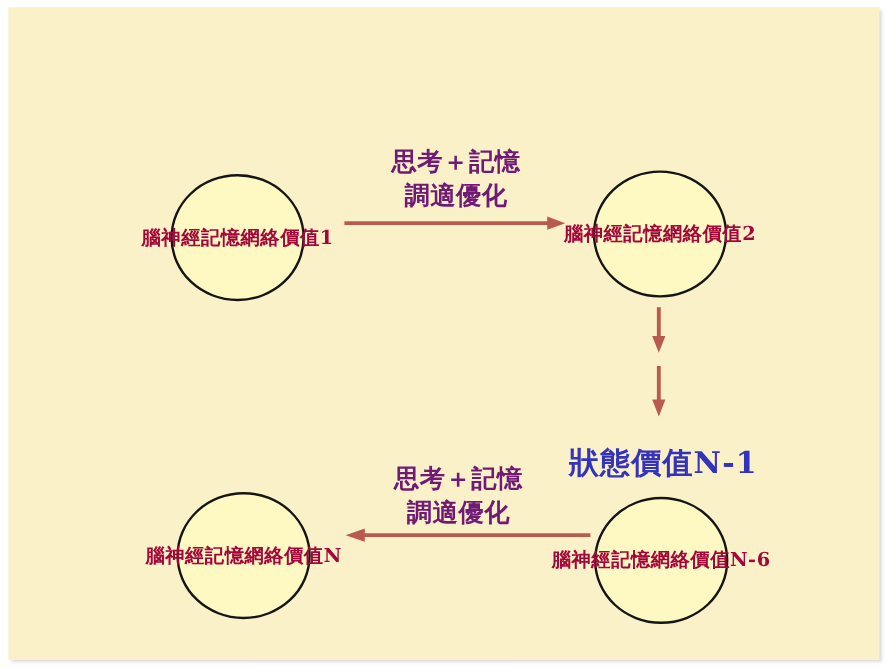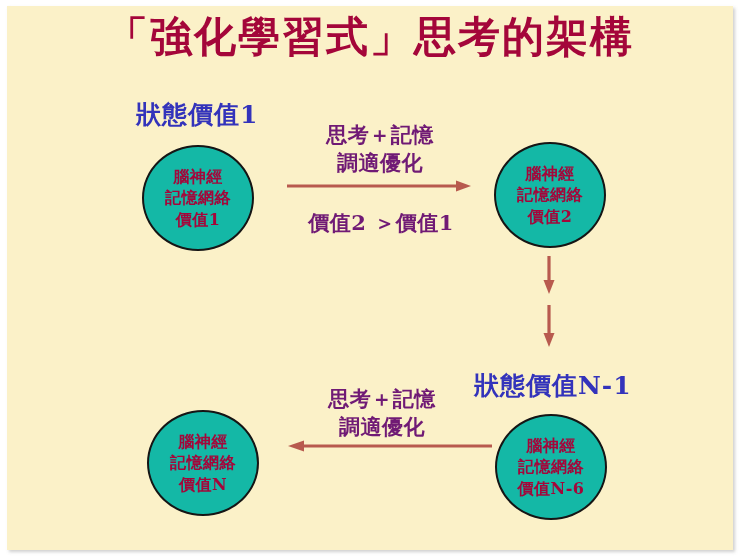--- a/index.html
+++ b/index.html
@@ -50,24 +50,24 @@
     white-space: nowrap;
     font-family: "DejaVu Serif", "Liberation Serif", serif;
   }
   
   .node {
     position: absolute;
     width: 112px;
     height: 106px;
     border: 2.5px solid #151515;
     border-radius: 50%;
-    background: #14b8a6;
+    background: #fef9c3;
     box-sizing: border-box;
     display: flex;
-    flex-direction: column;
+    flex-direction: row;
     align-items: center;
     justify-content: center;
     text-align: right;
   }
   .node .line {
     color: #a4063a;
     font-size: 16px;
     font-weight: bold;
     line-height: 1.35;
     letter-spacing: 0.5px;
@@ -90,23 +90,21 @@
     position: absolute;
     overflow: visible;
   }
 </style>
 </head>
 <body>
 
 <div id="slide">
   <div id="canvas"></div>
 
-  <div class="title">「強化學習式」思考的架構</div>
 
-  <div class="state-label" style="left:136px; top:98px;">狀態價值1</div>
   <div class="node" style="left:142px; top:145px;">
     <span class="line">腦神經</span>
     <span class="line">記憶網絡</span>
     <span class="line">價值1</span>
   </div>
 
   <div class="node" style="left:494px; top:142px;">
     <span class="line">腦神經</span>
     <span class="line">記憶網絡</span>
     <span class="line">價值2</span>
@@ -126,21 +124,20 @@
   </div>
 
   <div class="edge-text" style="left:290px; top:122px; width:180px;">思考＋記憶</div>
   <div class="edge-text" style="left:290px; top:150px; width:180px;">調適優化</div>
 
   <svg class="arrow-svg" style="left:285px; top:178px;" width="190" height="16">
     <line x1="2" y1="8" x2="174" y2="8" stroke="#b85a4e" stroke-width="3.2"></line>
     <polygon points="186,8 171,2.5 171,13.5" fill="#b85a4e"></polygon>
   </svg>
 
-  <div class="edge-text" style="left:286px; top:210px; width:190px;">價值2 ＞價值1</div>
 
   <svg class="arrow-svg" style="left:540px; top:256px;" width="18" height="40">
     <line x1="9" y1="0" x2="9" y2="27" stroke="#b85a4e" stroke-width="3.2"></line>
     <polygon points="9,38 3.5,24 14.5,24" fill="#b85a4e"></polygon>
   </svg>
 
   <svg class="arrow-svg" style="left:540px; top:305px;" width="18" height="44">
     <line x1="9" y1="0" x2="9" y2="30" stroke="#b85a4e" stroke-width="3.2"></line>
     <polygon points="9,42 3.5,28 14.5,28" fill="#b85a4e"></polygon>
   </svg>

